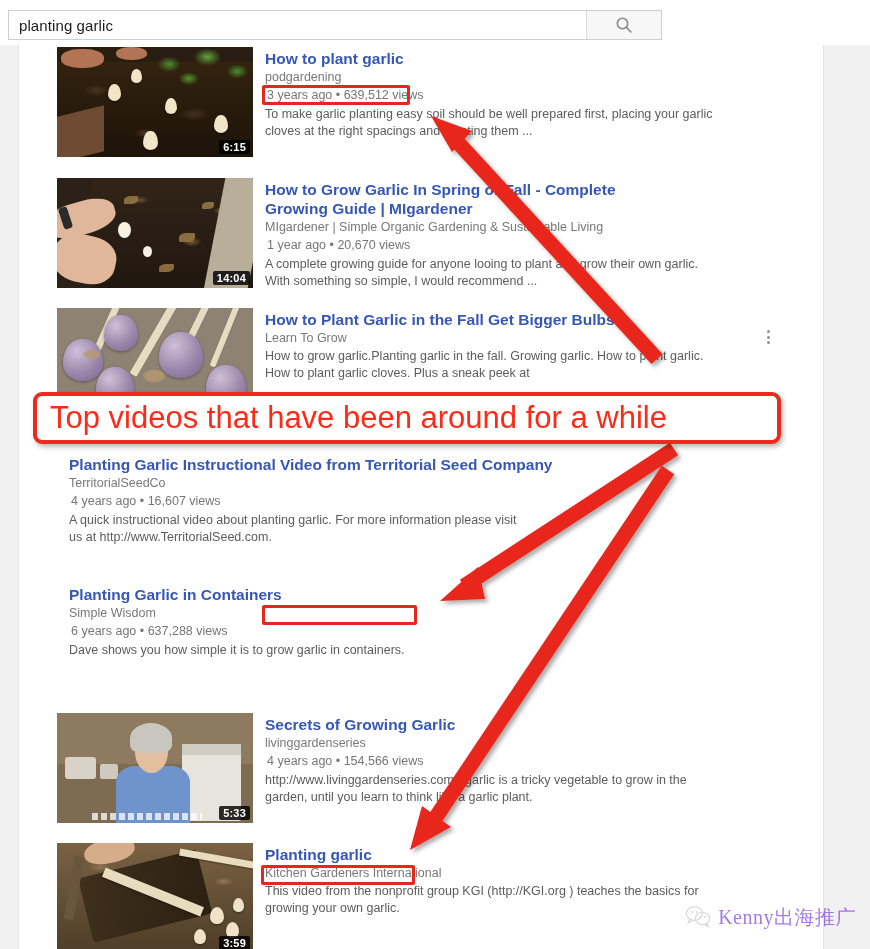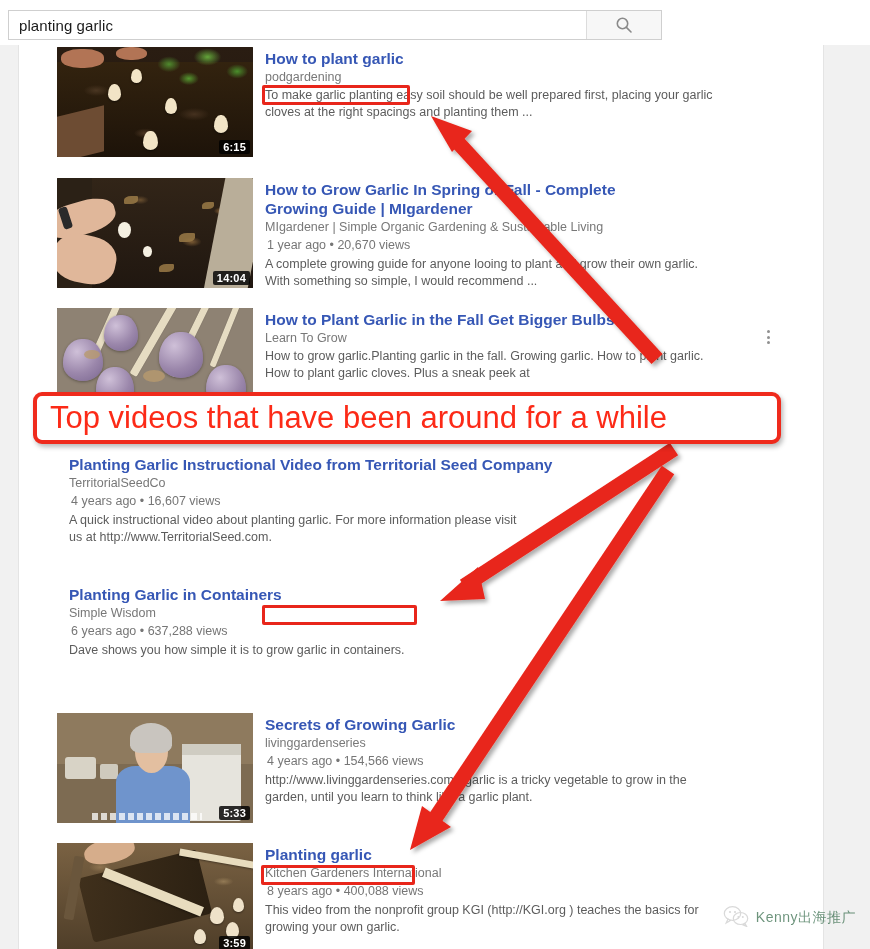--- a/index.html
+++ b/index.html
@@ -181,23 +181,23 @@
   #watermark {
     position: absolute;
     right: 14px; bottom: 18px;
     display: flex;
     align-items: center;
     gap: 7px;
     z-index: 70;
     opacity: .62;
   }
   #watermark .wtext {
-    font-size: 14px;
-    color: #14532d;
-    font-family: Liberation Sans, sans-serif;
+    font-size: 20px;
+    color: #6d28d9;
+    font-family: Liberation Serif, serif;
     letter-spacing: .5px;
   }
 
   
   .scene { position:absolute; inset:0; }
   .lyr { position: absolute; }
 
   
   .t1 { background: linear-gradient(#2a1d12, #231710); }
   .t1 .soil { left:0; top:14%; width:100%; height:86%;
@@ -319,20 +319,21 @@
           <div class="lyr clove" style="left:55%;top:46%;width:12px;height:16px;"></div>
           <div class="lyr clove" style="left:80%;top:62%;width:14px;height:18px;"></div>
           <div class="lyr clove" style="left:44%;top:76%;width:15px;height:19px;"></div>
           <div class="lyr clove" style="left:38%;top:20%;width:11px;height:14px;"></div>
         </div>
         <span class="dur">6:15</span>
       </div>
       <div class="meta">
         <div class="vtitle">How to plant garlic</div>
         <div class="channel">podgardening</div>
+        <div><span class="stats">3 years ago • 639,512 views</span></div>
         <div class="desc">To make garlic planting easy soil should be well prepared first, placing your garlic cloves at the right spacings and planting them ...</div>
       </div>
     </div>
 
     <div class="result" style="top:133px;">
       <div class="thumb">
         <div class="scene t2">
           <div class="lyr soil"></div>
           <div class="lyr wood"></div>
           <div class="lyr leaf" style="left:34%;top:16%;width:14px;height:8px;"></div>
@@ -438,21 +439,20 @@
           <div class="lyr clove" style="left:78%;top:58%;width:14px;height:17px;"></div>
           <div class="lyr clove" style="left:86%;top:72%;width:13px;height:16px;"></div>
           <div class="lyr clove" style="left:70%;top:78%;width:12px;height:15px;"></div>
           <div class="lyr clove" style="left:90%;top:50%;width:11px;height:14px;"></div>
         </div>
         <span class="dur">3:59</span>
       </div>
       <div class="meta">
         <div class="vtitle">Planting garlic</div>
         <div class="channel">Kitchen Gardeners International</div>
-        <div><span class="stats">8 years ago • 400,088 views</span></div>
         <div class="desc" style="max-width:450px;">This video from the nonprofit group KGI (http://KGI.org ) teaches the basics for growing your own garlic.</div>
       </div>
     </div>
 
   </div>
 </div>
 
 <div class="hl" style="left:262px; top:85px;  width:148px; height:20px;"></div>
 <div class="hl" style="left:262px; top:605px; width:155px; height:20px;"></div>
 <div class="hl" style="left:261px; top:865px; width:154px; height:20px;"></div>

